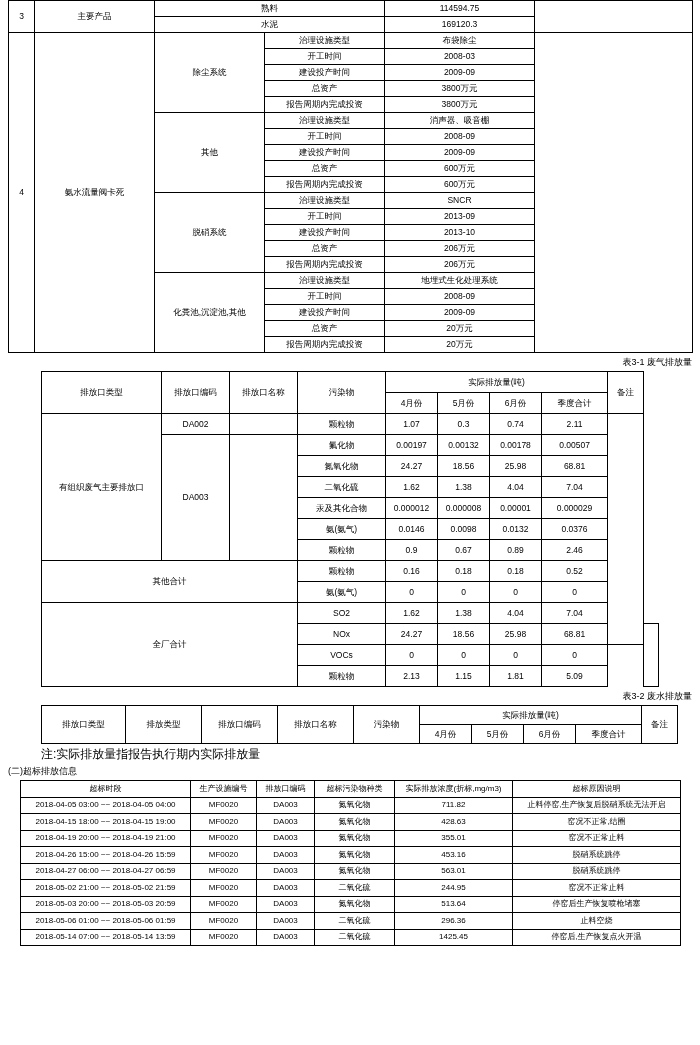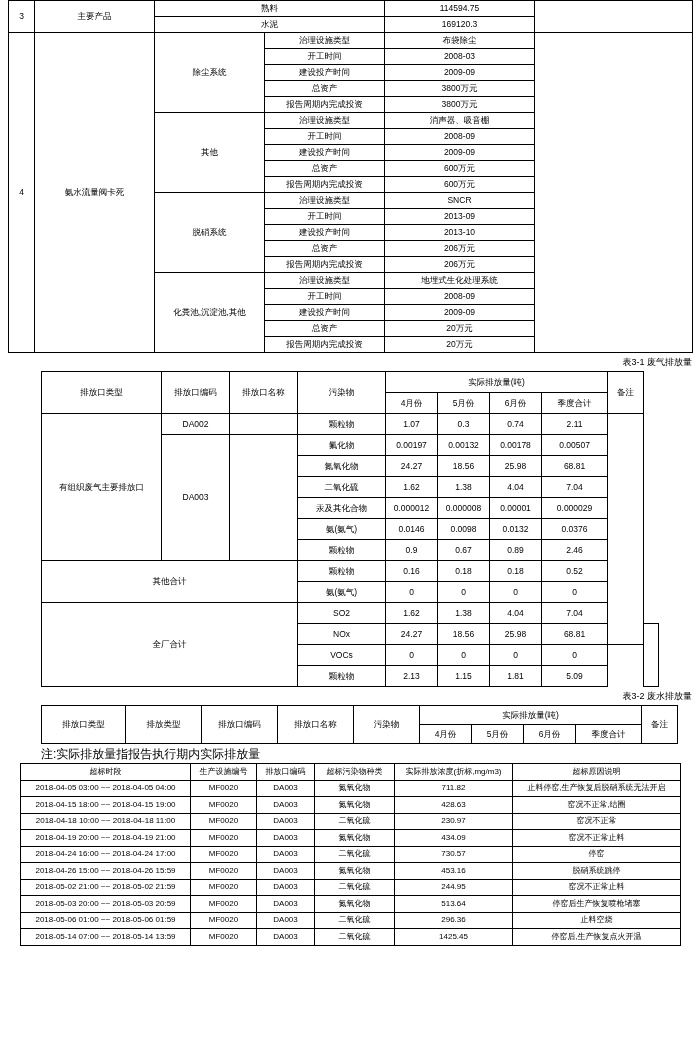--- a/index.html
+++ b/index.html
@@ -353,20 +353,21 @@
           <td>6月份</td>
           <td>季度合计</td>
         </tr>
       </tbody>
     </table>
   </div>
   <div class="tbl-wrap-wide">
     <div class="note">注:实际排放量指报告执行期内实际排放量</div>
   </div>
 
+  <div class="sub-title">(二)超标排放信息</div>
 
   <div class="tbl-wrap-full">
     <table class="t4">
       <colgroup>
         <col style="width:170px">
           <col style="width:66px">
           <col style="width:58px">
         <col style="width:80px">
           <col style="width:118px">
           <col style="width:168px">
@@ -392,49 +393,41 @@
           </tr>
           <tr>
             <td>2018-04-15 18:00 ~~ 2018-04-15 19:00</td>
             <td>MF0020</td>
             <td>DA003</td>
             <td>氮氧化物</td>
             <td>428.63</td>
             <td>窑况不正常,结圈</td>
           </tr>
           <tr>
-            <td>2018-04-18 10:00 ~~ 2018-04-18 11:00</td>
-            <td>MF0020</td>
-            <td>DA003</td>
-            <td>二氧化硫</td>
-            <td>230.97</td>
-            <td>窑况不正常</td>
-          </tr>
-          <tr>
             <td>2018-04-19 20:00 ~~ 2018-04-19 21:00</td>
             <td>MF0020</td>
             <td>DA003</td>
             <td>氮氧化物</td>
-            <td>434.09</td>
+            <td>355.01</td>
             <td>窑况不正常止料</td>
           </tr>
           <tr>
-            <td>2018-04-24 16:00 ~~ 2018-04-24 17:00</td>
-            <td>MF0020</td>
-            <td>DA003</td>
-            <td>二氧化硫</td>
-            <td>730.57</td>
-            <td>停窑</td>
-          </tr>
-          <tr>
             <td>2018-04-26 15:00 ~~ 2018-04-26 15:59</td>
             <td>MF0020</td>
             <td>DA003</td>
             <td>氮氧化物</td>
             <td>453.16</td>
+            <td>脱硝系统跳停</td>
+          </tr>
+          <tr>
+            <td>2018-04-27 06:00 ~~ 2018-04-27 06:59</td>
+            <td>MF0020</td>
+            <td>DA003</td>
+            <td>氮氧化物</td>
+            <td>563.01</td>
             <td>脱硝系统跳停</td>
           </tr>
           <tr>
             <td>2018-05-02 21:00 ~~ 2018-05-02 21:59</td>
             <td>MF0020</td>
             <td>DA003</td>
             <td>二氧化硫</td>
             <td>244.95</td>
             <td>窑况不正常止料</td>
           </tr>

